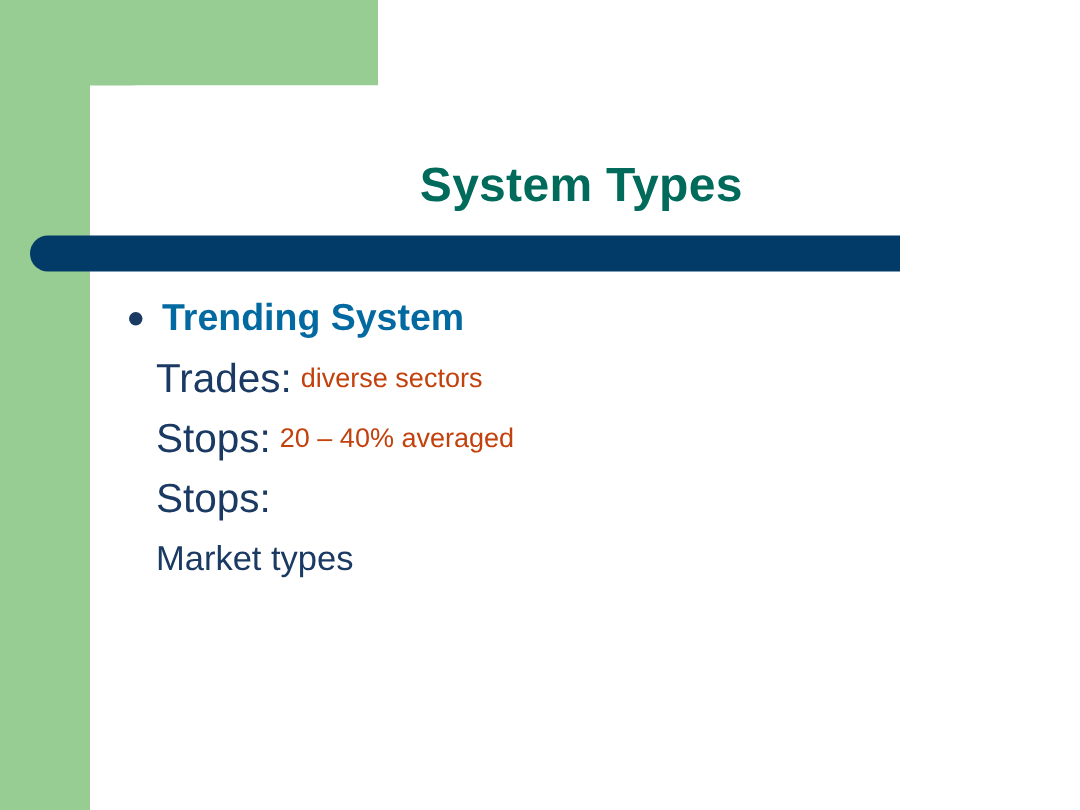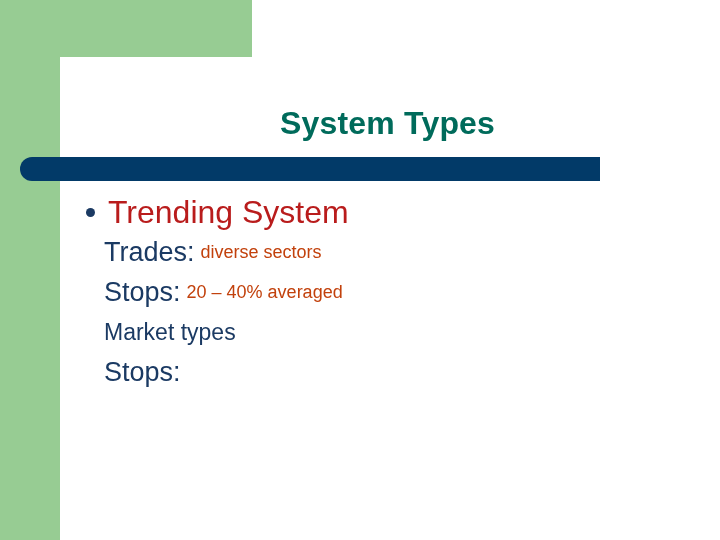--- a/index.html
+++ b/index.html
@@ -90,24 +90,25 @@
   }
   .bullet-dot {
     width: 9px;
     height: 9px;
     border-radius: 50%;
     background: #1B3A63;
     flex: 0 0 auto;
     margin-right: 13px;
   }
   .bullet-text {
-    font-size: 32px;
-    color: #b91c1c;
+    font-size: 25px;
+    color: #0369a1;
     line-height: 30px;
     white-space: nowrap;
+    font-weight: bold;
   }
 
   .sub-line {
     height: 40px;
     display: flex;
     align-items: center;
     padding-left: 18px;
     white-space: nowrap;
   }
   .sub-label {
@@ -148,23 +149,23 @@
     <div class="sub-line">
       <span class="sub-label">Trades:</span>
       <span class="sub-detail">diverse sectors</span>
     </div>
 
     <div class="sub-line">
       <span class="sub-label">Stops:</span>
       <span class="sub-detail">20 – 40% averaged</span>
     </div>
 
-    <div class="sub-line plain">
-      <span class="sub-label">Market types</span>
-    </div>
-
     <div class="sub-line">
       <span class="sub-label">Stops:</span>
       <span class="sub-detail"></span>
+    </div>
+
+    <div class="sub-line plain">
+      <span class="sub-label">Market types</span>
     </div>
 
   </div>
 </div>
 
 </body></html>

